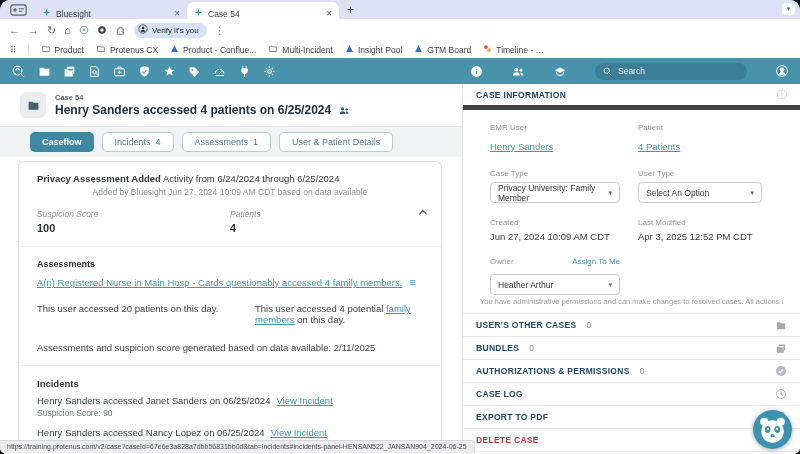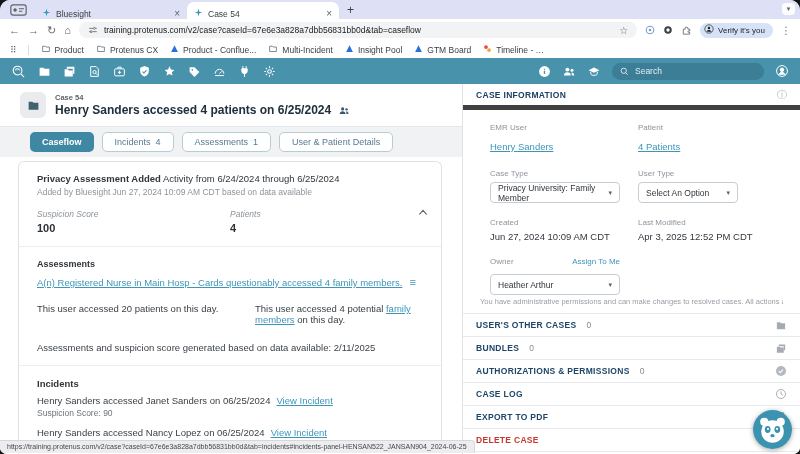--- a/index.html
+++ b/index.html
@@ -30,21 +30,21 @@
   
   .bookmarks { height:17px; background:#fff; display:flex; align-items:center; padding:0 10px; gap:12px; }
   .bm { display:flex; align-items:center; gap:4px; font-size:8.5px; color:#3c4043; white-space:nowrap;text-align:center; }
   .bm:last-child .bm-label { max-width:52px; overflow:hidden; text-overflow:ellipsis; }
   .bmgrid { color:#5f6368; font-size:9px; letter-spacing:-1px; }
   .bmsep { width:1px; height:10px; background:#dadce0; }
 
   
   .appbar { height:26px; background:#4892ab; display:flex; align-items:center; padding:0 11px; gap:12px; color:#fff; }
   .appbar svg { display:block; }
-  .appbar-right { margin-left:auto; display:flex; align-items:center; gap:11px; }
+  .appbar-right { margin-left:auto; display:flex; align-items:center; gap:28px; }
   .searchpill { width:152px; height:17px; background:#3b7e95; border-radius:9px; display:flex; align-items:center; gap:6px; padding:0 8px; }
   .searchpill .ph { font-size:8.5px; color:#e3eef2; }
 
   
   .content { display:flex; height:370px; background:#fff; }
   .main { width:462px; display:flex; flex-direction:column; }
 
   .case-header { display:flex; align-items:center; gap:9px; padding:8px 0 8px 20px; }
   .folder-badge { width:26px; height:26px; border-radius:6px; background:#e9ebee; display:flex; align-items:center; justify-content:center; color:#41626f; }
   .case-label { font-size:7.5px; font-weight:bold; color:#5f6368; }
@@ -53,21 +53,21 @@
 
   .tabsrow { height:31px; background:#f1f2f4; border-top:1px solid #e4e6e9; display:flex; align-items:center; gap:8px; padding-left:30px; }
   .pill { height:20px; padding:0 12px; border-radius:5px; display:flex; align-items:center; gap:5px; font-size:9px; }
   .pill.active { background:#3e88a3; color:#fff; font-weight:bold; }
   .pill.ghost { background:#fff; border:1px solid #b6ccd6; color:#59798e; }
   .pill .cnt:empty { display:none; }
 
   .card { margin:4px 0 0 18px; width:424px; flex:1; border:1px solid #dfe3e7; border-bottom:none; border-radius:6px 6px 0 0; background:#fff; padding:11px 18px 0; overflow:hidden; position:relative; }
   .pa-line1 { font-size:9.5px; color:#30353a; }
   .pa-line1 b { font-weight:bold; }
-  .pa-line2 { font-size:8.5px; color:#8e949b; margin-top:3px; }
+  .pa-line2 { font-size:8.5px; color:#8e949b; margin-top:3px;text-align:center; }
   .stats { display:flex; margin-top:12px; }
   .stat { width:218px; }
   .stat-label { font-size:8.5px; color:#8e949b;font-style:italic; }
   .stat-value { font-size:11px; font-weight:bold; color:#2b3137; margin-top:3px; }
   .collapse { position:absolute; right:13px; top:40px; color:#5f6368; }
   .divider { border-top:1px solid #eceef1; margin:12px -18px; }
   .sec-h { font-size:9px; font-weight:bold; color:#30353a; }
   .alink-row { margin-top:8px; display:flex; align-items:center; gap:7px; }
   .tlink { font-size:9.5px; color:#3e95ba; text-decoration:underline; }
   .menu-g { color:#3e95ba; font-size:11px; font-weight:bold; line-height:1; }
@@ -87,21 +87,21 @@
   .side-title { font-size:8.5px; font-weight:bold; color:#1f3f61; letter-spacing:.3px; }
   .side-head .info-g { margin-left:auto; color:#b0b5ba; font-size:10px; }
   .side-body { padding:13px 27px 0; }
   .frow { display:flex; margin-bottom:15px; }
   .fcol { width:148px; }
   .fcol2 { flex:1; }
   .flabel { font-size:8px; color:#8e949b; margin-bottom:4px; }
   .flink { font-size:9.5px; color:#3e95ba; text-decoration:underline; }
   .fval { font-size:9.5px; color:#33383d; }
   .select { width:130px; height:21px; border:1px solid #c8ccd0; border-radius:4px; background:#fff; display:flex; align-items:center; justify-content:space-between; padding:0 7px; font-size:8.5px; color:#30353a; }
-  .select.narrow { width:100px; }
+  .select.narrow { width:124px; }
   .select .caret { color:#5f6368; font-size:7px; }
   .owner-lab { display:flex; width:130px; justify-content:space-between; align-items:baseline; margin-bottom:4px; }
   .assign { font-size:8px; color:#3e95ba; }
   .adminnote { font-size:7.5px; color:#9aa0a6; text-align:center; margin:2px -10px 0; white-space:nowrap; overflow:hidden; }
   .side-rows { margin-top:7px; border-top:1px solid #e8eaee; }
   .prow { height:23px; border-bottom:1px solid #e8eaee; display:flex; align-items:center; padding:0 13px; }
   .prow-label { font-size:8.5px; font-weight:bold; color:#1f4668; letter-spacing:.3px; }
   .prow-cnt { font-size:8.5px; color:#868c92; margin-left:10px; }
   .prow-cnt:empty { display:none; }
   .prow-ic { margin-left:auto; color:#a6abb1; display:flex; }
@@ -140,29 +140,20 @@
     </div>
     <span class="newtab">+</span>
     <span class="strip-chev">▾</span>
   </div>
 
   <div class="btoolbar">
     <span class="navg">←</span>
     <span class="navg">→</span>
     <span class="navg">↻</span>
     <span class="navg">⌂</span>
-    <div class="omnibox">
-      <span><svg width="10" height="10" viewBox="0 0 24 24" fill="none" stroke="#5f6368" stroke-width="2">
-            <path d="M3 8h9M19 8h2M3 16h3M11 16h10"></path>
-            <circle cx="15.5" cy="8" r="2.3"></circle>
-            <circle cx="7.5" cy="16" r="2.3"></circle>
-          </svg></span>
-      <span class="url">training.protenus.com/v2/case?caseId=67e6e3a828a7dbb56831bb0d&amp;tab=caseflow</span>
-      <span class="star">☆</span>
-    </div>
     <span class="extico">
         <svg width="10" height="10" viewBox="0 0 24 24">
           <circle cx="12" cy="12" r="9" fill="none" stroke="#7a9cc6" stroke-width="2.5"></circle>
           <circle cx="12" cy="12" r="3" fill="#7a9cc6"></circle>
         </svg>
       </span>
     <span class="extico">
         <svg width="10" height="10" viewBox="0 0 24 24">
           <circle cx="12" cy="12" r="9" fill="#3c4043"></circle>
           <circle cx="12" cy="12" r="4" fill="#fff"></circle>

